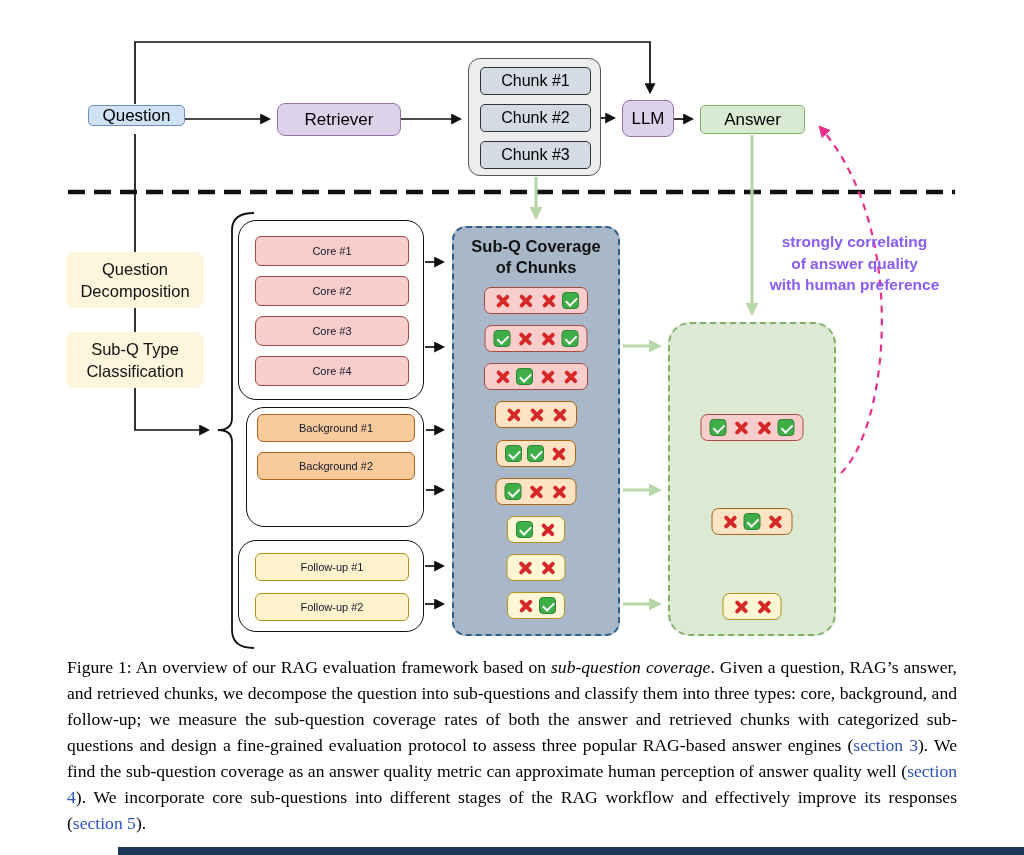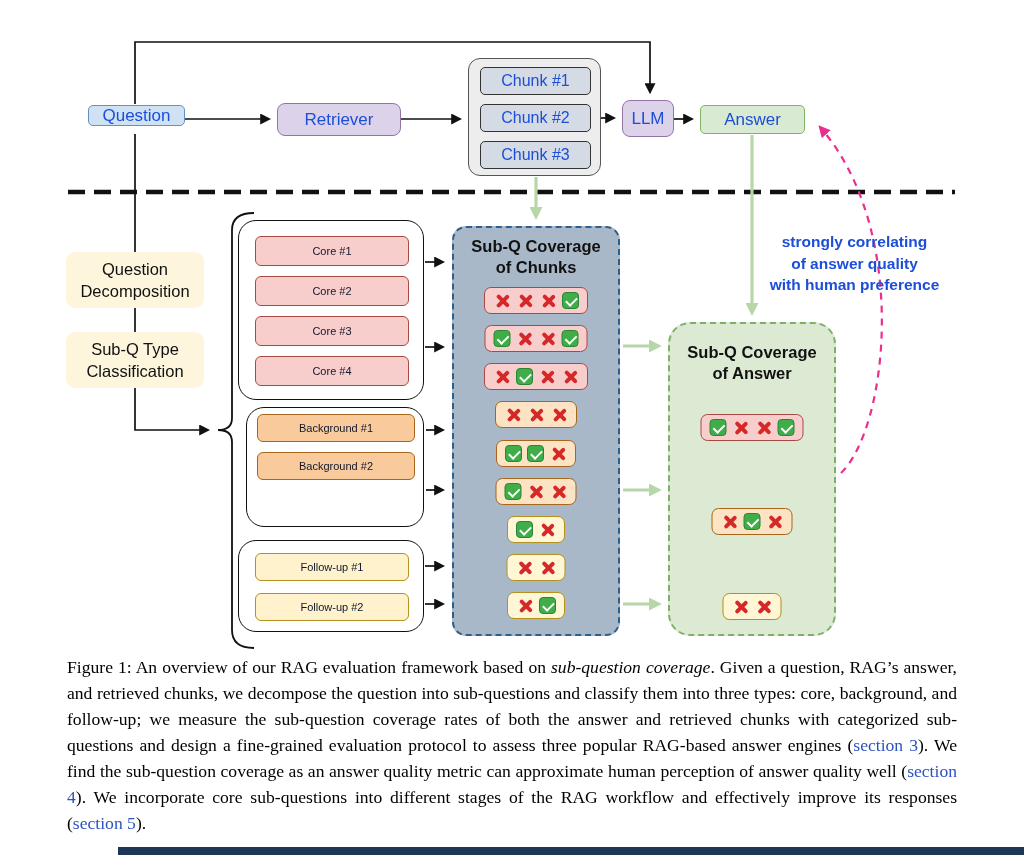--- a/index.html
+++ b/index.html
@@ -2,21 +2,21 @@
 <html><head>
 <meta charset="utf-8">
 <style>
   * { margin:0; padding:0; box-sizing:border-box; }
   html,body { background:#ffffff; }
   .stage { position:relative; width:1024px; height:855px; background:#ffffff;
            font-family:"Liberation Sans", sans-serif; overflow:hidden; }
   .svg-overlay { position:absolute; left:0; top:0; z-index:1; }
   .layer { position:absolute; z-index:2; }
   .node { position:absolute; z-index:2; display:flex; align-items:center; justify-content:center;
-          font-size:17px; color:#1d4ed8; }
+          font-size:17px; color:#000000; }
   .blk { stroke:#111; stroke-width:1.7; }
   .grn { stroke:#b7d7a8; stroke-width:3.2; }
 
   .cream-label { background:#fdf6dd; border-radius:9px; font-size:16.5px; line-height:22px;
                  text-align:center; display:flex; align-items:center; justify-content:center;
                  padding:4px 8px; color:#111; }
 
   .group-box { border:1.7px solid #111; border-radius:18px; background:#ffffff; }
   .item-box  { position:absolute; display:flex; align-items:center; justify-content:center;
                font-size:11px; border-radius:6px; color:#0f172a;text-align:right; }
@@ -39,21 +39,21 @@
   .mark-x { position:relative; width:18px; height:18px; display:inline-block; }
   .mark-x::before, .mark-x::after { content:""; position:absolute; left:7.5px; top:1px;
         width:3.6px; height:16px; background:#d62828; border-radius:2px; }
   .mark-x::before { transform:rotate(45deg); }
   .mark-x::after  { transform:rotate(-45deg); }
   .mark-check { position:relative; width:17px; height:17px; display:inline-block;
         background:#3fae49; border:1px solid #2c8436; border-radius:4px; }
   .mark-check::after { content:""; position:absolute; left:5px; top:2px; width:5px; height:9px;
         border:solid #fff; border-width:0 2.6px 2.6px 0; transform:rotate(45deg); }
 
-  .correlation-note { position:absolute; z-index:2; color:#1d4ed8; font-weight:bold;
+  .correlation-note { position:absolute; z-index:2; color:#8b5cf6; font-weight:bold;
         font-size:15.5px; line-height:21.5px; text-align:center; }
 
   .caption { position:absolute; z-index:2; font-family:"Liberation Serif", serif;
         font-size:17.6px; line-height:26px; color:#000; text-align:justify; }
   .caption .it { font-style:italic; }
   .cap-link { color:#2d53c0; cursor:pointer; }
 </style>
 </head>
 <body>
 
@@ -112,21 +112,21 @@
   <div class="node" style="left:622px;top:100px;width:52px;height:37px;background:#dcd3ea;border:1.5px solid #9673a6;border-radius:8px;">LLM</div>
 
   <div class="node" style="left:700px;top:105px;width:105px;height:29px;background:#d9ead3;border:1.5px solid #82b366;border-radius:5px;">Answer</div>
 
   <div class="layer cream-label" style="left:66px;top:252px;width:138px;height:56px;">Question Decomposition</div>
   <div class="layer cream-label" style="left:66px;top:332px;width:138px;height:56px;text-align:center;">Sub-Q Type Classification</div>
 
   <div class="layer group-box" style="left:238px;top:220px;width:186px;height:180px;">
     <div class="item-box core-item" style="left:16px;top:15px;width:154px;height:30px;">Core #1</div>
     <div class="item-box core-item" style="left:16px;top:55px;width:154px;height:30px;">Core #2</div>
-    <div class="item-box core-item" style="left:16px;top:95px;width:154px;height:30px;">Core #3</div>
+    <div class="item-box core-item" style="left:16px;top:95px;width:154px;height:30px;border-radius:8px;">Core #3</div>
     <div class="item-box core-item" style="left:16px;top:135px;width:154px;height:30px;">Core #4</div>
   </div>
 
   <div class="layer group-box" style="left:246px;top:407px;width:178px;height:120px;">
     <div class="item-box bg-item" style="left:10px;top:6px;width:158px;height:28px;">Background #1</div>
     <div class="item-box bg-item" style="left:10px;top:44px;width:158px;height:28px;">Background #2</div>
   </div>
 
   <div class="layer group-box" style="left:238px;top:540px;width:186px;height:92px;">
     <div class="item-box fu-item" style="left:16px;top:12px;width:154px;height:28px;">Follow-up #1</div>
@@ -176,21 +176,20 @@
         <span class="mark-x"></span>
         <span class="mark-x"></span>
       </div>
     <div class="marks-row row-followup" style="top:364px">
         <span class="mark-x"></span>
         <span class="mark-check"></span>
       </div>
   </div>
 
   <div class="layer cov-panel-answer" style="left:668px;top:322px;width:168px;height:314px;">
-    <div class="cov-title" style="top:18px;padding:0 14px;">Sub-Q Coverage of Answer</div>
     <div class="marks-row row-core" style="top:90px">
         <span class="mark-check"></span>
         <span class="mark-x"></span>
         <span class="mark-x"></span>
         <span class="mark-check"></span>
       </div>
     <div class="marks-row row-background" style="top:184px">
         <span class="mark-x"></span>
         <span class="mark-check"></span>
         <span class="mark-x"></span>

